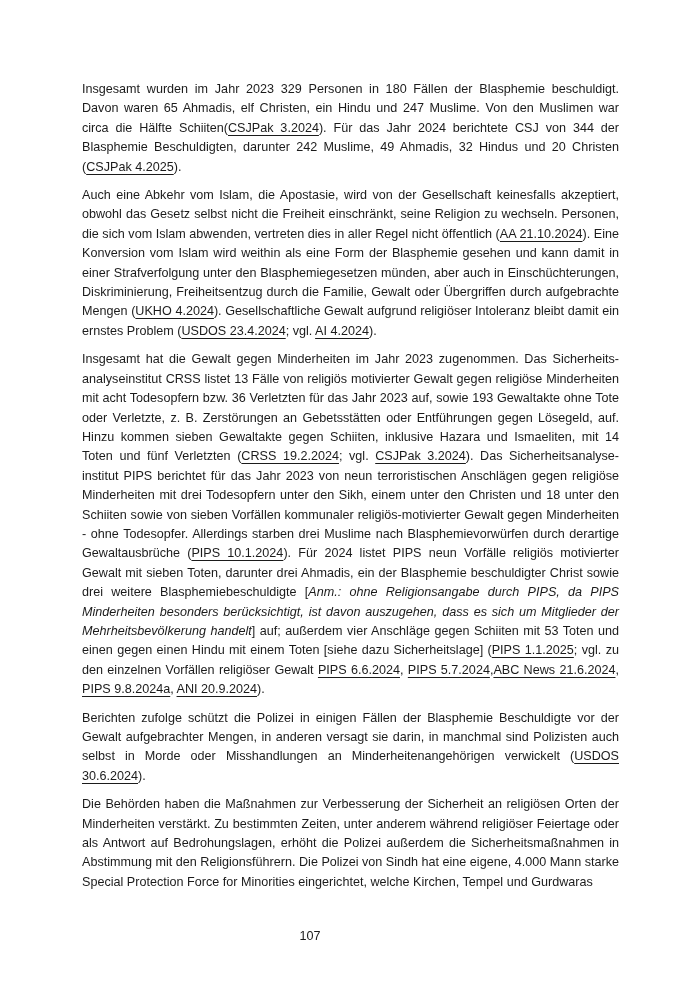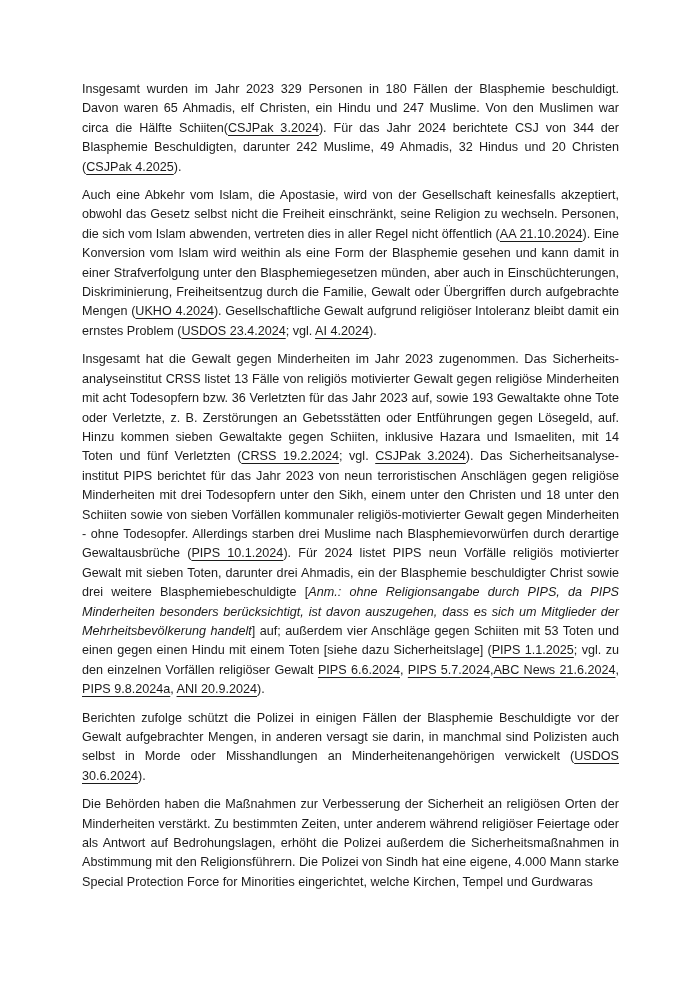--- a/index.html
+++ b/index.html
@@ -56,13 +56,16 @@
 <body>
 
 <div class="page">
   <main class="content">
       <p class="para"><span>Insgesamt wurden im Jahr 2023 329 Personen in 180 Fällen der Blasphemie beschuldigt. Davon waren 65 Ahmadis, elf Christen, ein Hindu und 247 Muslime. Von den Muslimen war circa die Hälfte Schiiten(</span><a class="cite">CSJPak 3.2024</a><span>). Für das Jahr 2024 berichtete CSJ von 344 der Blasphemie Beschuldigten, darunter 242 Muslime, 49 Ahmadis, 32 Hindus und 20 Christen (</span><a class="cite">CSJPak 4.2025</a><span>).</span></p>
       <p class="para"><span>Auch eine Abkehr vom Islam, die Apostasie, wird von der Gesellschaft keinesfalls akzeptiert, obwohl das Gesetz selbst nicht die Freiheit einschränkt, seine Religion zu wechseln. Personen, die sich vom Islam abwenden, vertreten dies in aller Regel nicht öffentlich (</span><a class="cite">AA 21.10.2024</a><span>). Eine Konversion vom Islam wird weithin als eine Form der Blasphemie gesehen und kann damit in einer Strafverfolgung unter den Blasphemiegesetzen münden, aber auch in Einschüchterungen, Diskriminierung, Freiheitsentzug durch die Familie, Gewalt oder Übergriffen durch aufgebrachte Mengen (</span><a class="cite">UKHO 4.2024</a><span>). Gesellschaftliche Gewalt aufgrund religiöser Intoleranz bleibt damit ein ernstes Problem (</span><a class="cite">USDOS 23.4.2024</a><span>; vgl. </span><a class="cite">AI 4.2024</a><span>).</span></p>
       <p class="para"><span>Insgesamt hat die Gewalt gegen Minderheiten im Jahr 2023 zugenommen. Das Sicherheits­analyseinstitut CRSS listet 13 Fälle von religiös motivierter Gewalt gegen religiöse Minderheiten mit acht Todesopfern bzw. 36 Verletzten für das Jahr 2023 auf, sowie 193 Gewaltakte ohne Tote oder Verletzte, z. B. Zerstörungen an Gebetsstätten oder Entführungen gegen Lösegeld, auf. Hinzu kommen sieben Gewaltakte gegen Schiiten, inklusive Hazara und Ismaeliten, mit 14 Toten und fünf Verletzten (</span><a class="cite">CRSS 19.2.2024</a><span>; vgl. </span><a class="cite">CSJPak 3.2024</a><span>). Das Sicherheitsanalyse­institut PIPS berichtet für das Jahr 2023 von neun terroristischen Anschlägen gegen religiöse Minderheiten mit drei Todesopfern unter den Sikh, einem unter den Christen und 18 unter den Schiiten sowie von sieben Vorfällen kommunaler religiös-motivierter Gewalt gegen Minderheiten - ohne Todesopfer. Allerdings starben drei Muslime nach Blasphemievorwürfen durch derarti­ge Gewaltausbrüche (</span><a class="cite">PIPS 10.1.2024</a><span>). Für 2024 listet PIPS neun Vorfälle religiös motivierter Gewalt mit sieben Toten, darunter drei Ahmadis, ein der Blasphemie beschuldigter Christ so­wie drei weitere Blasphemiebeschuldigte [</span><em class="note">Anm.: ohne Religionsangabe durch PIPS, da PIPS Minderheiten besonders berücksichtigt, ist davon auszugehen, dass es sich um Mitglieder der Mehrheitsbevölkerung handelt</em><span>] auf; außerdem vier Anschläge gegen Schiiten mit 53 Toten und einen gegen einen Hindu mit einem Toten [siehe dazu Sicherheitslage] (</span><a class="cite">PIPS 1.1.2025</a><span>; vgl. zu den einzelnen Vorfällen religiöser Gewalt </span><a class="cite">PIPS 6.6.2024</a><span>, </span><a class="cite">PIPS 5.7.2024</a><span>,</span><a class="cite">ABC News 21.6.2024</a><span>, </span><a class="cite">PIPS 9.8.2024a</a><span>, </span><a class="cite">ANI 20.9.2024</a><span>).</span></p>
       <p class="para"><span>Berichten zufolge schützt die Polizei in einigen Fällen der Blasphemie Beschuldigte vor der Gewalt aufgebrachter Mengen, in anderen versagt sie darin, in manchmal sind Polizisten auch selbst in Morde oder Misshandlungen an Minderheitenangehörigen verwickelt (</span><a class="cite">USDOS 30.6.2024</a><span>).</span></p>
       <p class="para"><span>Die Behörden haben die Maßnahmen zur Verbesserung der Sicherheit an religiösen Orten der Minderheiten verstärkt. Zu bestimmten Zeiten, unter anderem während religiöser Feiertage oder als Antwort auf Bedrohungslagen, erhöht die Polizei außerdem die Sicherheitsmaßnahmen in Abstimmung mit den Religionsführern. Die Polizei von Sindh hat eine eigene, 4.000 Mann starke Special Protection Force for Minorities eingerichtet, welche Kirchen, Tempel und Gurdwaras</span></p>
     </main>
+  <footer class="page-footer">
+    <span class="page-number">107</span>
+  </footer>
 </div>
 
 </body></html>

